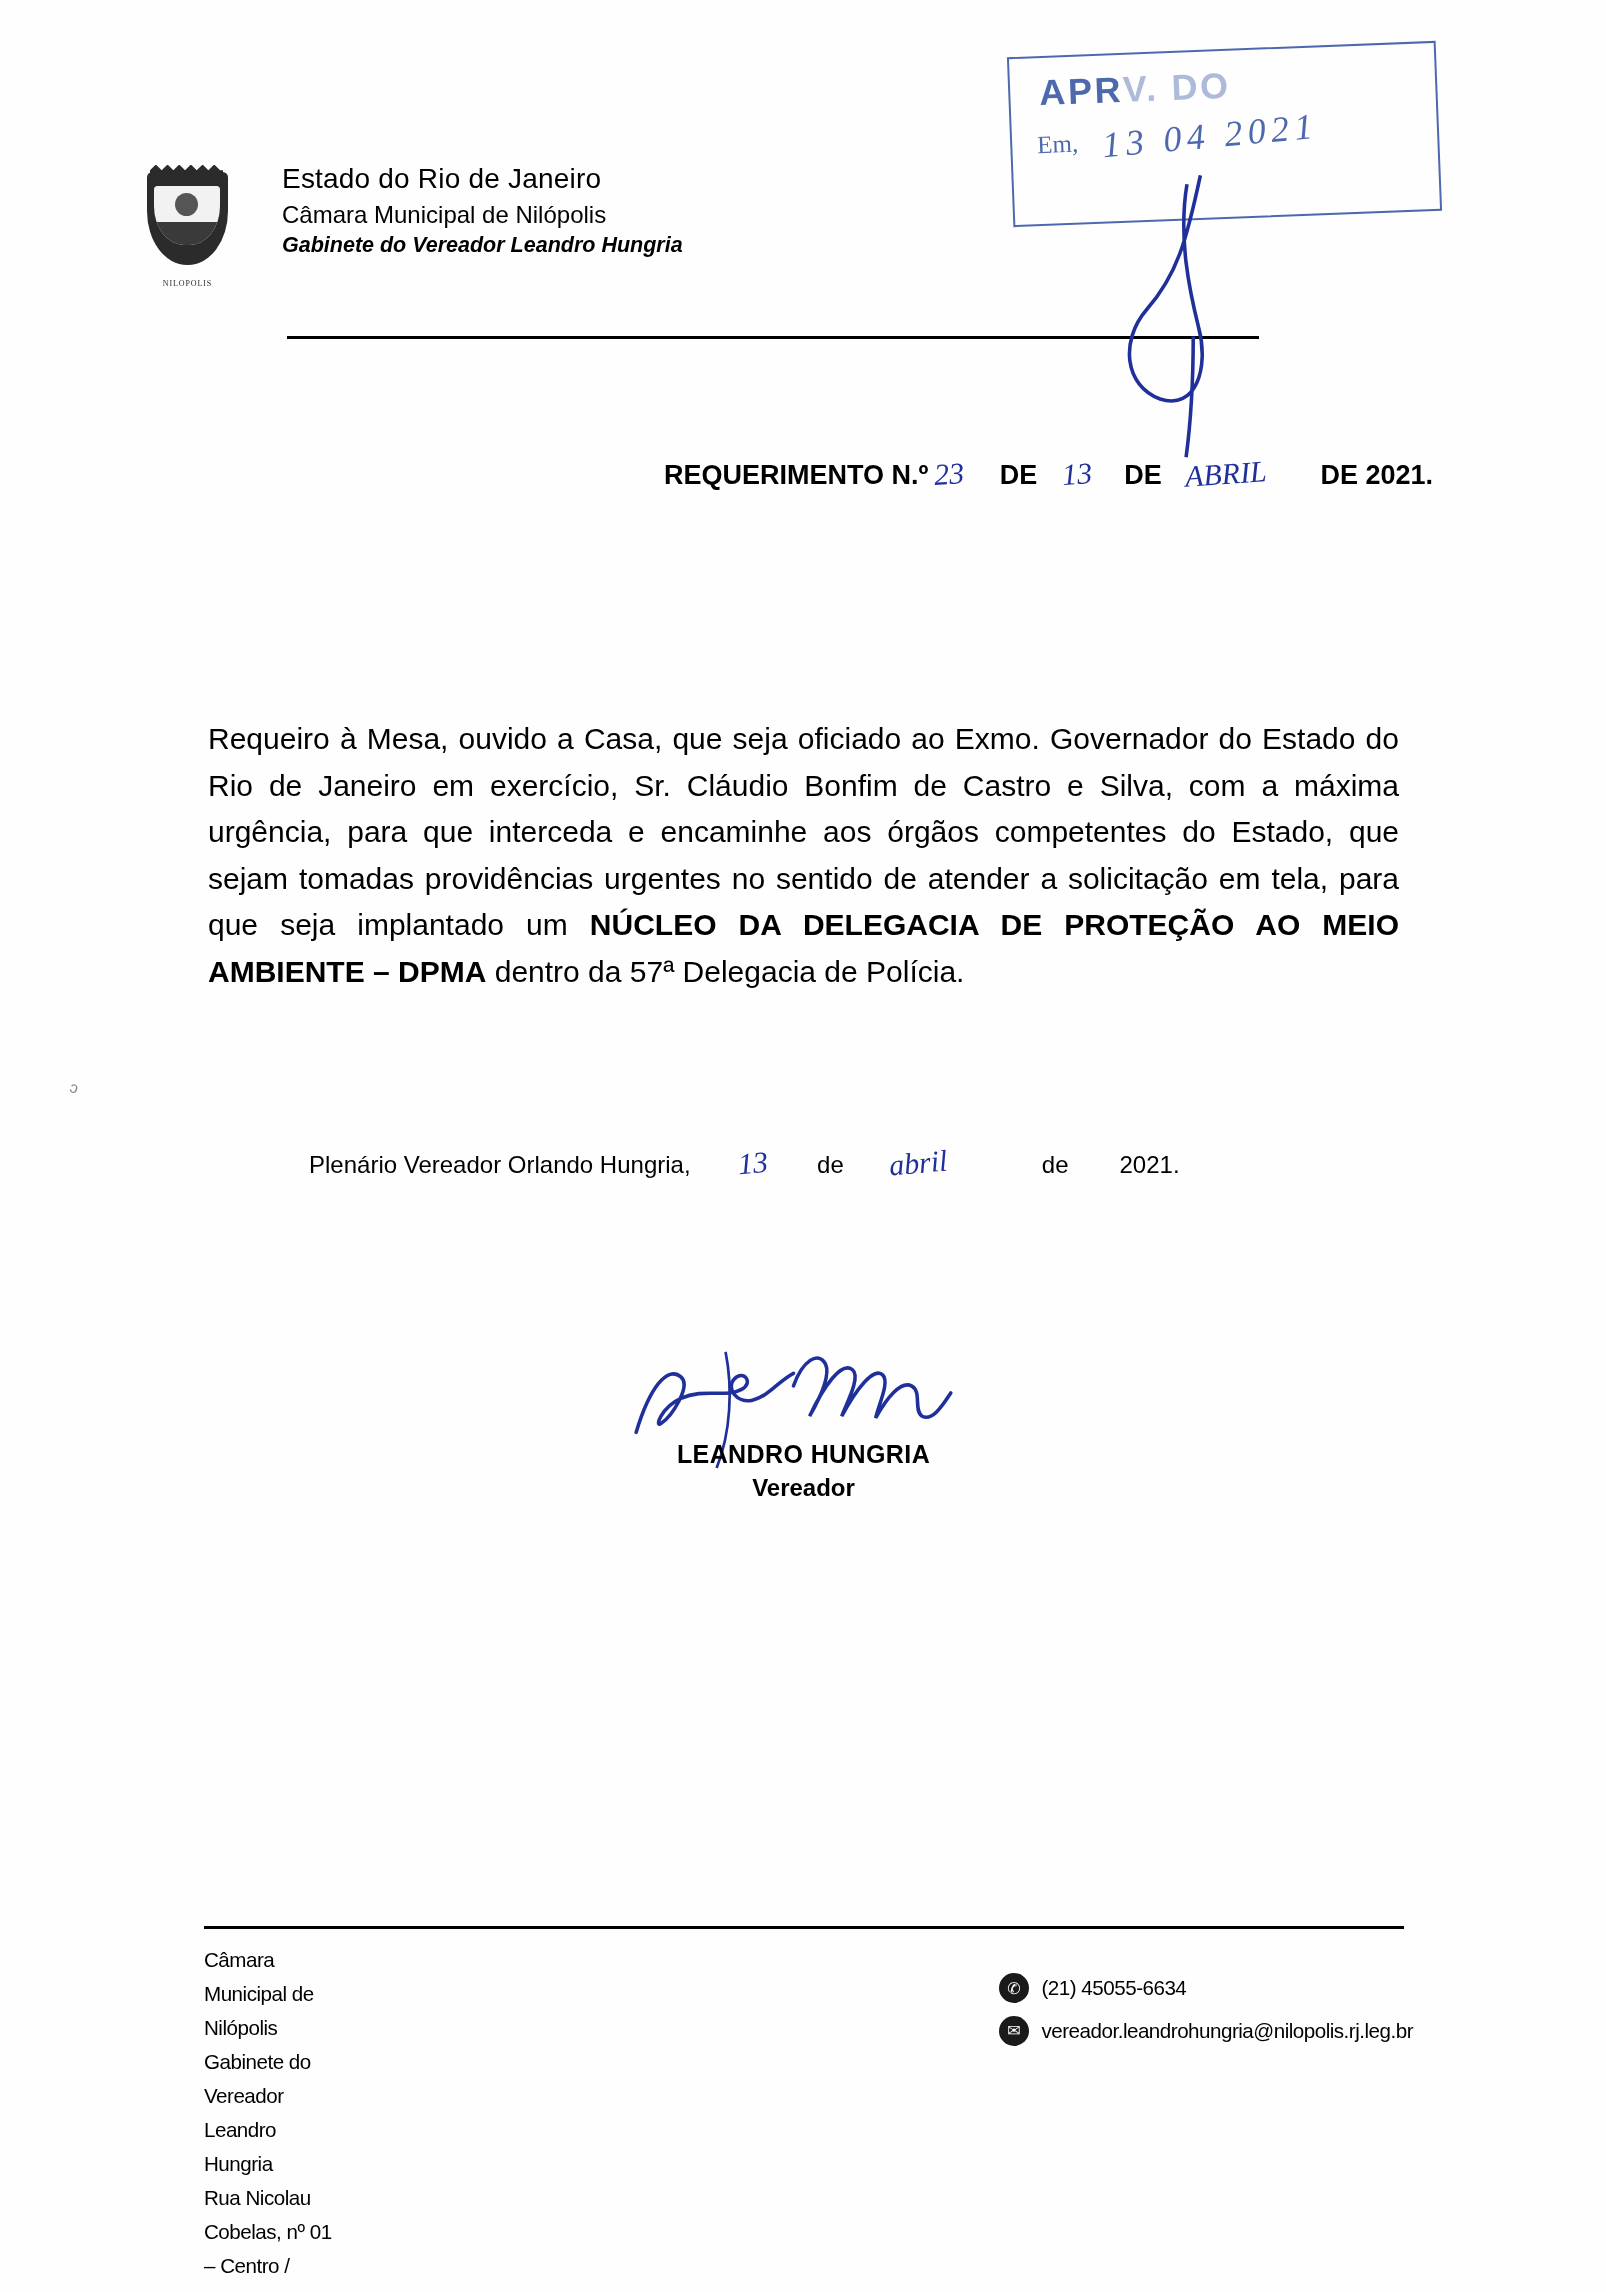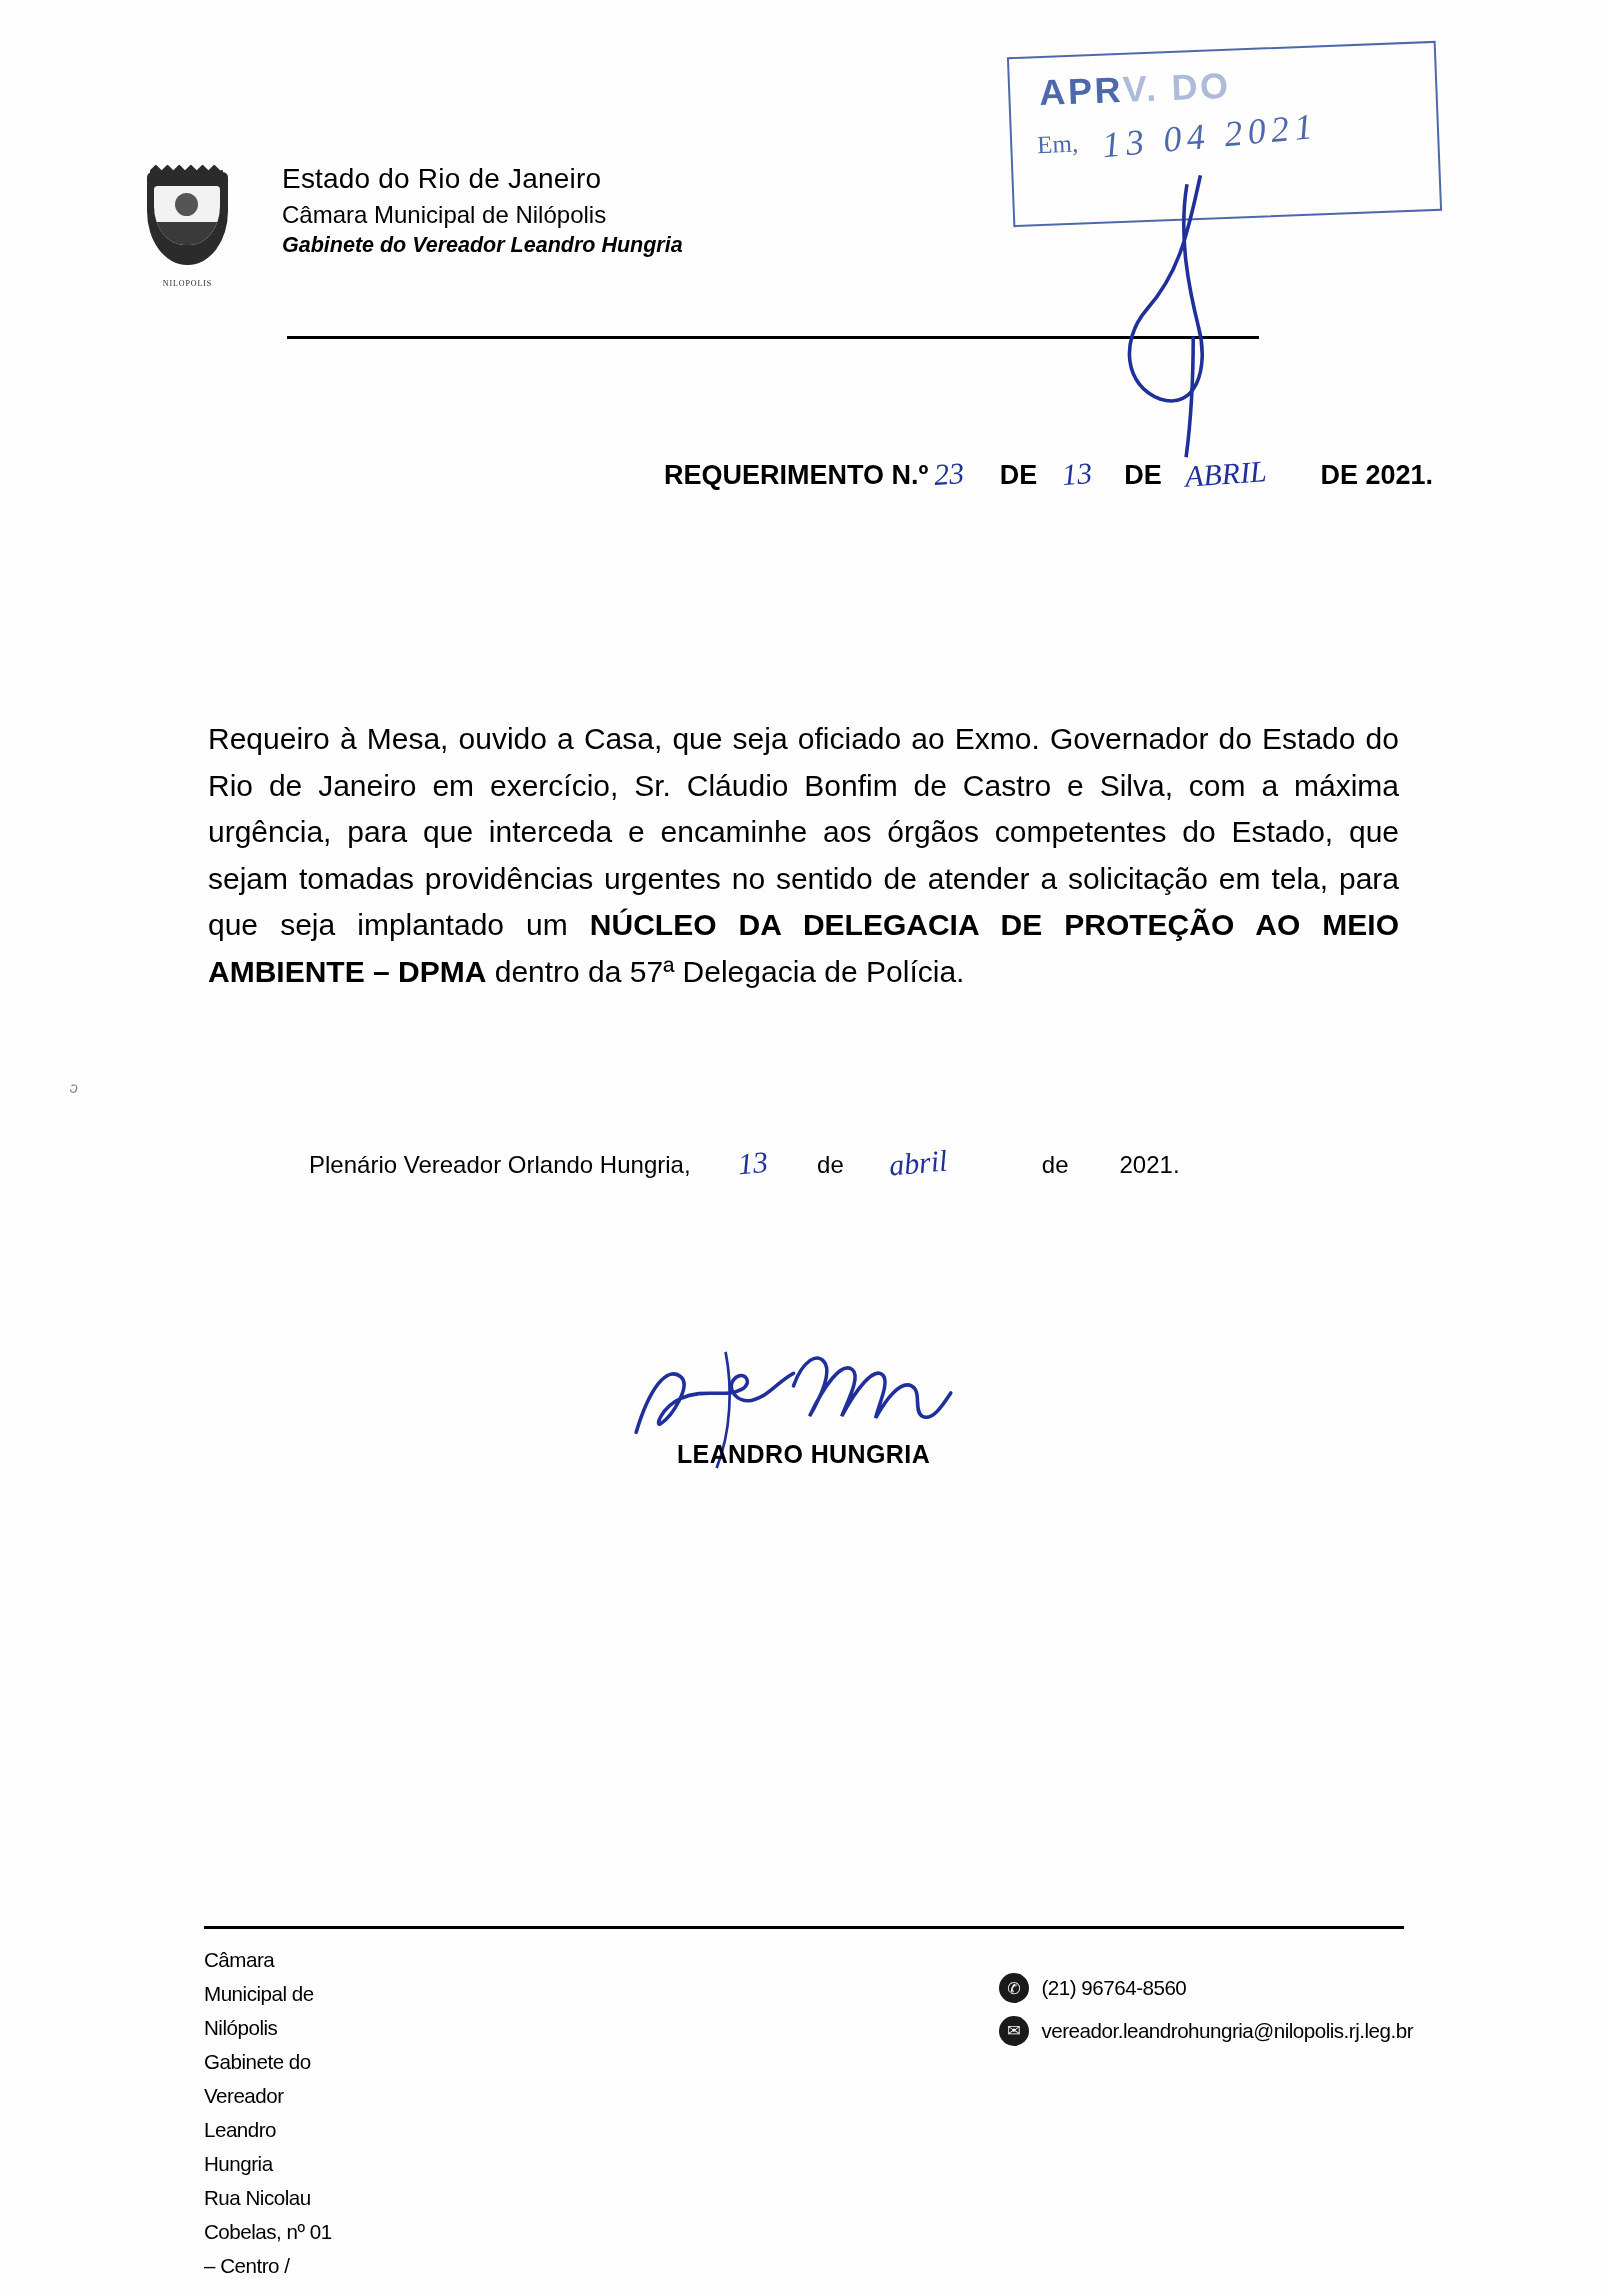--- a/index.html
+++ b/index.html
@@ -377,34 +377,35 @@
     <span style="margin-left:25px">2021.</span>
   </div>
 
   <svg class="sig-svg" viewBox="0 0 420 160">
     <path d="M20 110 C35 60, 55 35, 70 48 C82 58, 60 92, 48 100 C40 106, 48 82, 70 72 C96 60, 120 72, 138 62 C152 54, 140 40, 130 50 C120 60, 132 78, 150 74 C168 70, 180 52, 196 44" fill="none" stroke="#20309a" stroke-width="4" stroke-linecap="round"></path>
     <path d="M196 58 C206 30, 224 18, 232 34 C238 48, 222 78, 214 92 C230 58, 250 30, 262 40 C272 48, 254 80, 250 92 C266 62, 286 36, 296 46 C304 54, 290 82, 288 94 C300 72, 316 52, 328 58 C340 64, 330 86, 340 92 C352 98, 364 78, 372 66" fill="none" stroke="#20309a" stroke-width="4" stroke-linecap="round"></path>
     <path d="M120 20 C128 60, 126 110, 110 150" fill="none" stroke="#20309a" stroke-width="3"></path>
   </svg>
   <div class="signature-block">
     <div class="sig-name">LEANDRO HUNGRIA</div>
+    <div class="sig-role">Vereador</div>
   </div>
 
   <div class="footer-rule"></div>
   <div class="footer">
     <div class="footer-left">
       <div>Câmara Municipal de Nilópolis</div>
       <div>Gabinete do Vereador Leandro Hungria</div>
       <div>Rua Nicolau Cobelas, nº 01 – Centro / Nilópolis –RJ</div>
 
     </div>
     <div class="footer-right">
       <div class="contact-row">
         <span class="contact-icon">✆</span>
-        <span class="contact-text">(21) 96764-8560</span>
+        <span class="contact-text">(21) 45055-6634</span>
       </div>
       <div class="contact-row">
         <span class="contact-icon">✉</span>
         <span class="contact-text">vereador.leandrohungria@nilopolis.rj.leg.br</span>
       </div>
     </div>
   </div>
 
 </div>
 

